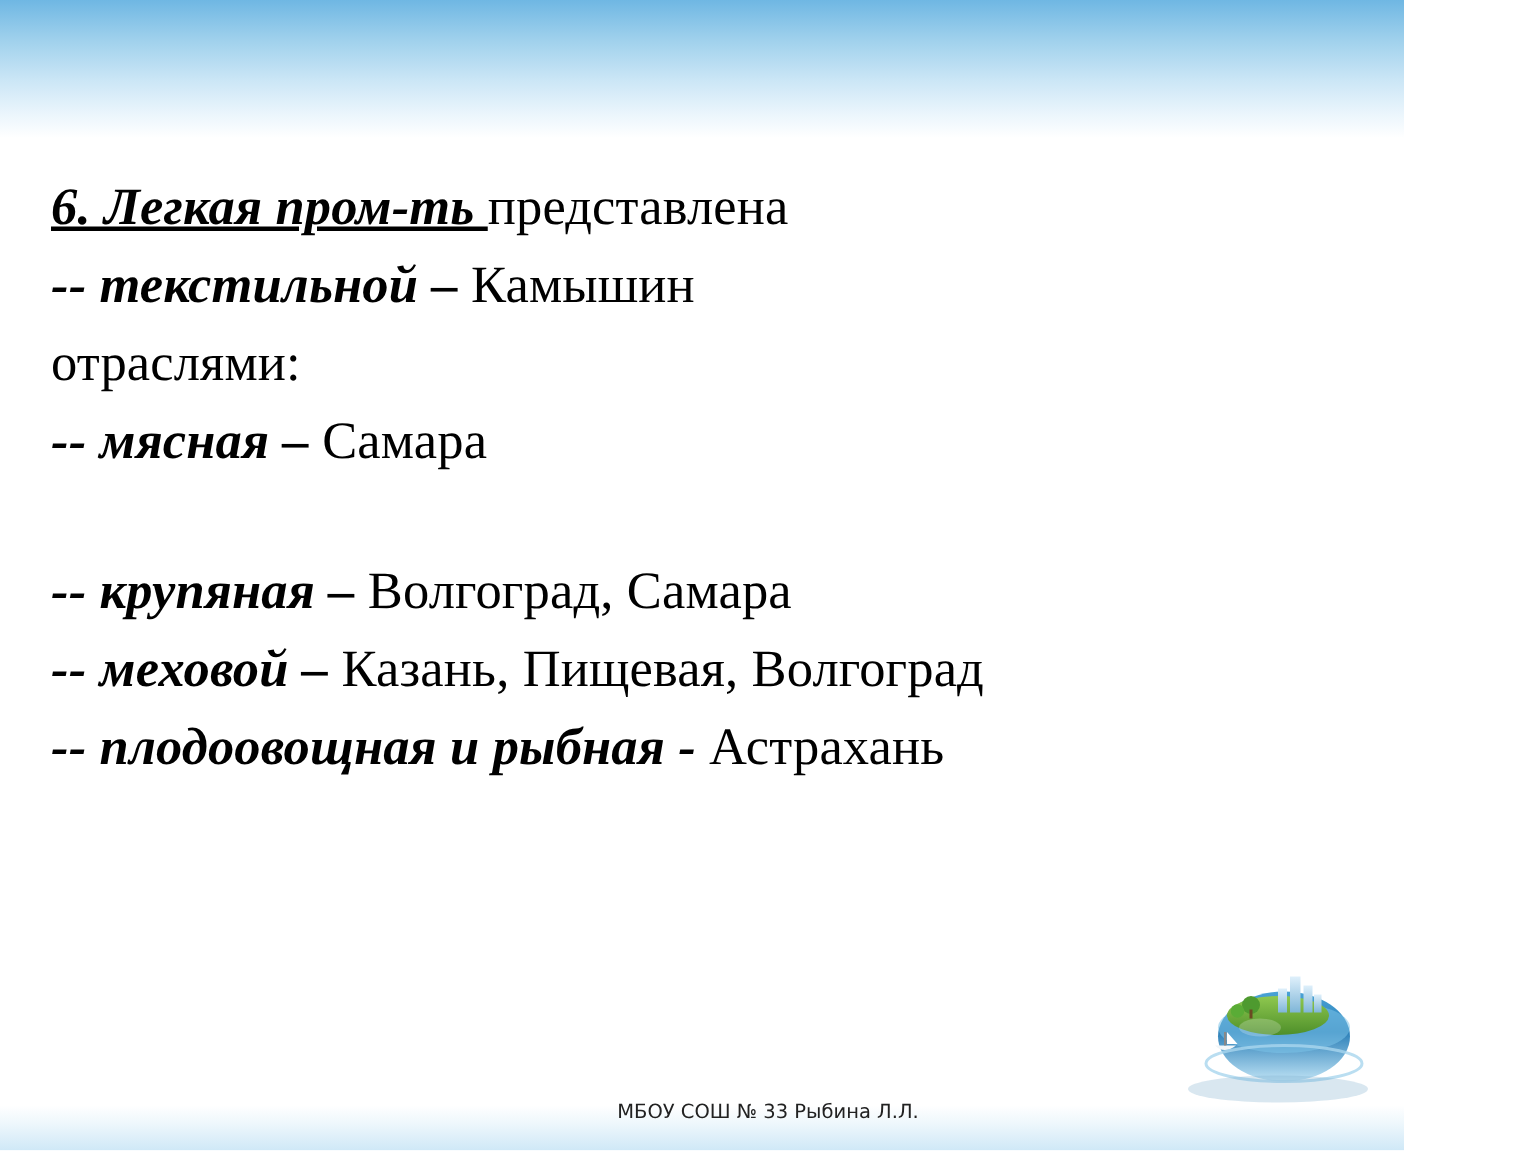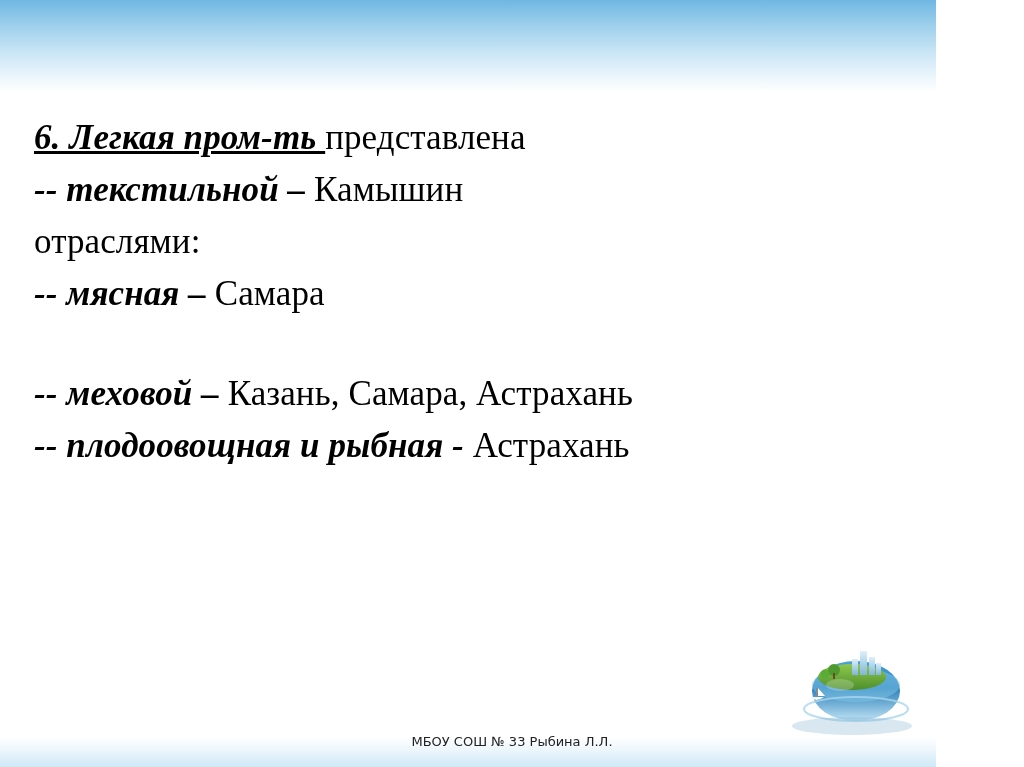--- a/index.html
+++ b/index.html
@@ -128,23 +128,26 @@
         <span class="plain">отраслями:</span>
       </div>
 
       <div class="line">
         <span class="bi">-- мясная – </span><span class="plain">Самара</span>
       </div>
 
       <div class="gap"></div>
 
 
-
-      <div class="line">
-        <span class="bi">-- меховой – </span><span class="plain">Казань, Самара, Астрахань</span>
+      <div class="line">
+        <span class="bi">-- крупяная – </span><span class="plain">Волгоград, Самара</span>
+      </div>
+
+      <div class="line">
+        <span class="bi">-- меховой – </span><span class="plain">Казань, Пищевая, Волгоград</span>
       </div>
 
       <div class="line">
         <span class="bi">-- плодоовощная и рыбная - </span><span class="plain">Астрахань</span>
       </div>
 
     </div>
   </div>
 
   <div class="globe">

